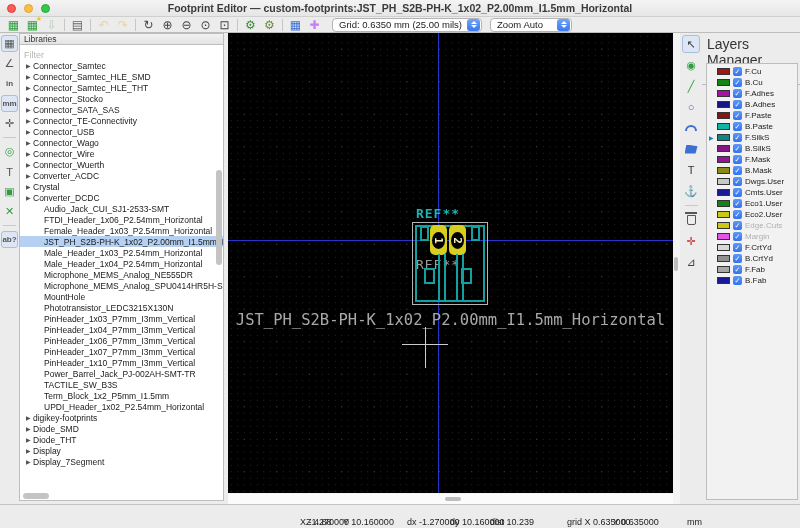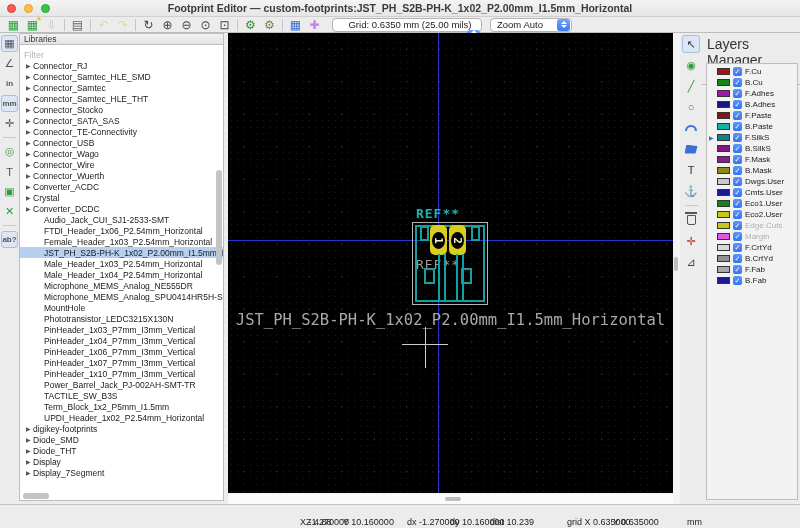--- a/index.html
+++ b/index.html
@@ -168,21 +168,21 @@
         <span class="tb-icon" style="color: rgb(68, 68, 68);">⊖</span>
         <span class="tb-icon" style="color: rgb(68, 68, 68);">⊙</span>
         <span class="tb-icon" style="color: rgb(68, 68, 68);">⊡</span>
         <span class="tb-sep"></span>
         <span class="tb-icon" style="color: rgb(60, 140, 60);">⚙</span>
         <span class="tb-icon" style="color: rgb(106, 140, 60);">⚙</span>
         <span class="tb-sep"></span>
         <span class="tb-icon" style="color: rgb(59, 111, 212);">▦</span>
         <span class="tb-icon" style="color: rgb(199, 125, 243);">✚</span>
       </span>
-    <span class="dropdown" style="width:150px;flex-direction:column;">
+    <span class="dropdown" style="width:150px;">
       <span class="dd-label">Grid: 0.6350 mm (25.00 mils)</span>
       <span class="dd-stepper" style="margin-left:auto;">
           <i class="up"></i>
           <i class="down"></i>
         </span>
     </span>
     <span class="dropdown" style="width:82px;">
       <span class="dd-label">Zoom Auto</span>
       <span class="dd-stepper" style="margin-left:auto;">
           <i class="up"></i>
@@ -209,29 +209,25 @@
       </div>
 
     <div class="lib-panel">
       <div class="lib-header">Libraries</div>
       <div class="lib-filter">
         <input type="text" placeholder="Filter" style="">
       </div>
       <div class="lib-list" id="library-list">
           <div class="lib-row">
             <span class="arrow">▶</span>
-            <span>Connector_RJ</span>
+            <span>Connector_Samtec</span>
           </div>
           <div class="lib-row">
             <span class="arrow">▶</span>
             <span>Connector_Samtec_HLE_SMD</span>
-          </div>
-          <div class="lib-row">
-            <span class="arrow">▶</span>
-            <span>Connector_Samtec</span>
           </div>
           <div class="lib-row">
             <span class="arrow">▶</span>
             <span>Connector_Samtec_HLE_THT</span>
           </div>
           <div class="lib-row">
             <span class="arrow">▶</span>
             <span>Connector_Stocko</span>
           </div>
           <div class="lib-row">

